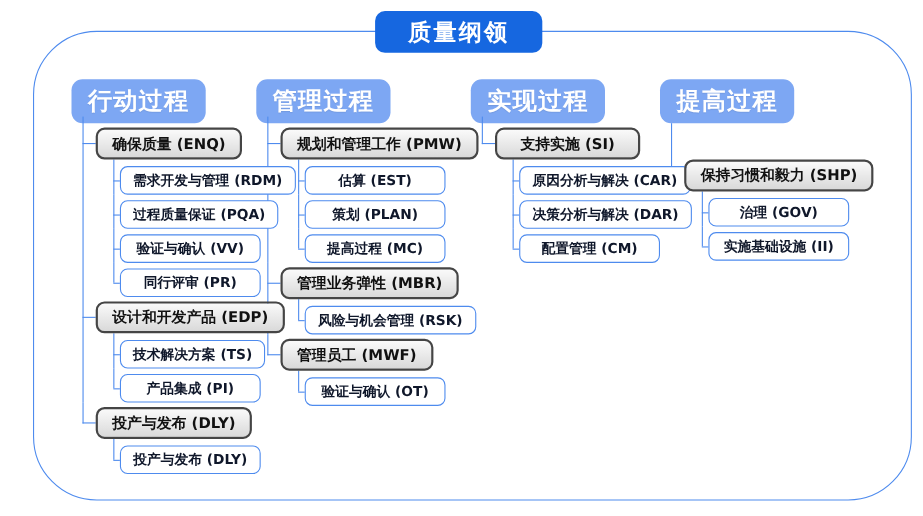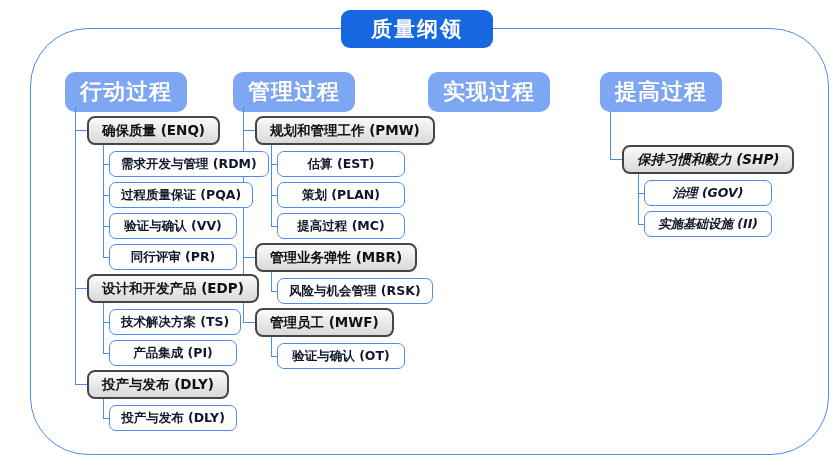--- a/index.html
+++ b/index.html
@@ -34,21 +34,21 @@
     width:122px; height:40px; background:var(--hdr-bg); color:#fff;
     border-radius:10px; display:flex; align-items:center; justify-content:center;
     font-size:22px; font-weight:bold; letter-spacing:1px;
     text-shadow:0 1px 1px rgba(0,0,0,0.08);
   }
 
   ul{ list-style:none; }
   .groups{ margin:0; padding:0 0 0 22px; }
   .groups > li{ position:relative; margin-top:4px; --g:4px; }
   .groups > li:first-child{ --g:10px; }
-  .groups > li.gap{ margin-top:33px;font-style:italic; --g:33px; }
+  .groups > li.gap{ margin-top:33px; --g:33px; }
   .groups > li::before{
     content:""; position:absolute; left:-12px; top:calc(var(--g) * -1);
     height:calc(100% + var(--g)); border-left:1.5px solid var(--line);
   }
   .groups > li:last-child::before{ height:calc(var(--g) + 15px); }
   .groups > li::after{
     content:""; position:absolute; left:-12px; top:14px; width:12px;
     border-top:1.5px solid var(--line);
   }
 
@@ -165,20 +165,36 @@
             <ul class="kids">
               <li>
                 <div class="wbox">验证与确认 (OT)</div>
               </li>
             </ul>
           </li>
         </ul>
       </div>
       <div class="col" style="left: 428px;">
         <div class="hdr">实现过程</div>
+        <ul class="groups">
+          <li class="group">
+            <div class="gbox">支持实施 (SI)</div>
+            <ul class="kids">
+              <li>
+                <div class="wbox">原因分析与解决 (CAR)</div>
+              </li>
+              <li>
+                <div class="wbox">决策分析与解决 (DAR)</div>
+              </li>
+              <li>
+                <div class="wbox">配置管理 (CM)</div>
+              </li>
+            </ul>
+          </li>
+        </ul>
       </div>
       <div class="col" style="left: 600px;">
         <div class="hdr">提高过程</div>
         <ul class="groups">
           <li class="group gap">
             <div class="gbox">保持习惯和毅力 (SHP)</div>
             <ul class="kids">
               <li>
                 <div class="wbox">治理 (GOV)</div>
               </li>

